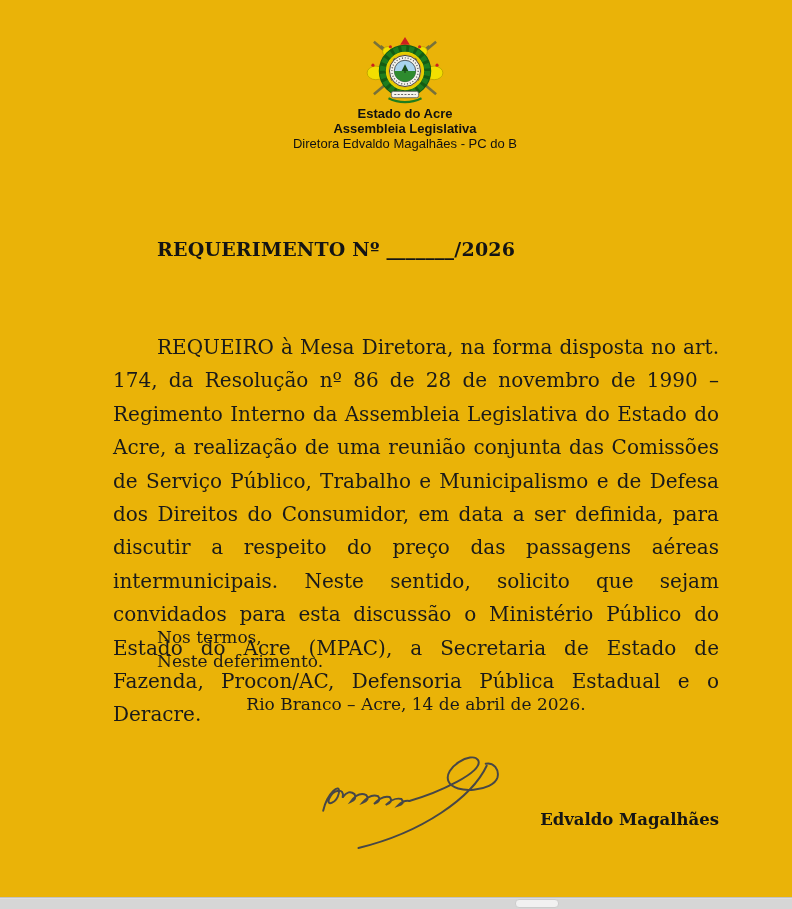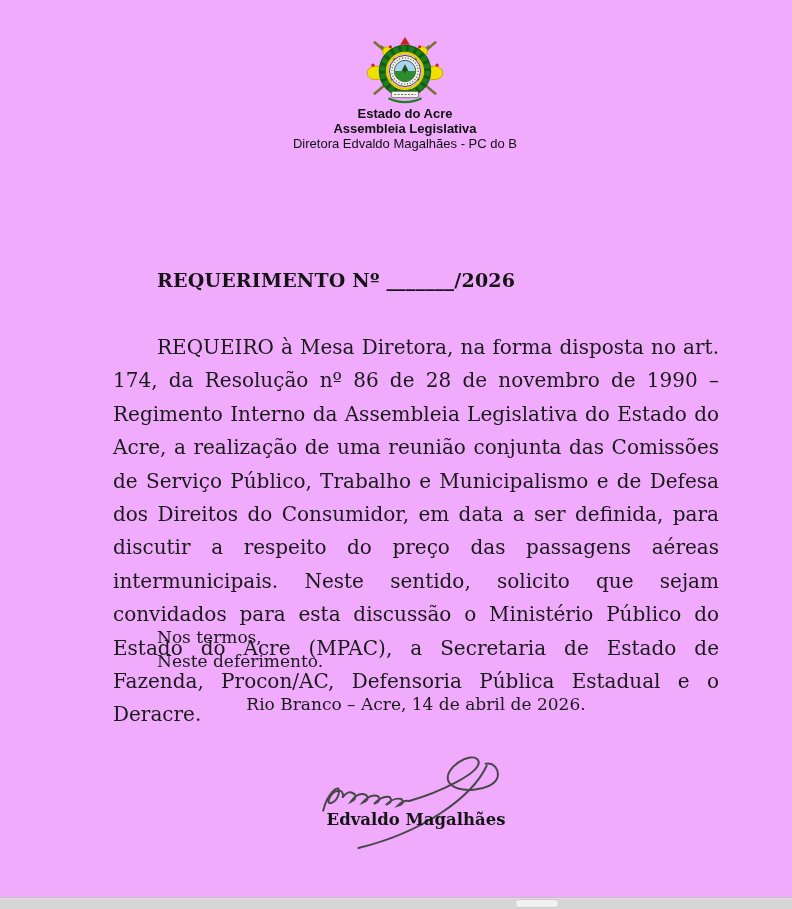--- a/index.html
+++ b/index.html
@@ -2,47 +2,47 @@
 <html><head>
 <meta charset="utf-8">
 <style>
   html,body{margin:0;padding:0;}
   body{
     width:792px;height:909px;position:relative;overflow:hidden;
     background:#ffffff;
     font-family:"DejaVu Serif", serif;
     color:#1c1c1c;
   }
-  .page{position:absolute;inset:0;background:#f0abfc;}
+  .page{position:absolute;inset:0;background:#eab308;}
 
   
   .letterhead{position:absolute;top:36px;left:13px;width:784px;text-align:center;
     font-family:"Liberation Sans", sans-serif;line-height:15px;font-size:13px;}
   .emblem{display:block;margin:0 auto 2px auto;}
   .lh-bold{font-weight:bold;color:#111;}
   .lh-mixed{color:#111;}
   .lh-mixed b{font-weight:normal;}
 
   
   .doc-title{position:absolute;top:238px;left:157px;
-    font-size:19px;font-weight:bold;letter-spacing:.2px;color:#141414;margin-top:31px;}
+    font-size:19px;font-weight:bold;letter-spacing:.2px;color:#141414;}
 
   
   .doc-body{position:absolute;top:331px;left:113px;width:606px;margin:0;
     font-size:20px;line-height:33.4px;text-align:justify;text-indent:44px;color:#1a1a1a;}
 
   
   .closing{position:absolute;top:626px;left:157px;font-size:17px;line-height:23.5px;color:#1a1a1a;}
 
   
   .dateline{position:absolute;top:694px;left:113px;width:606px;text-align:center;
     font-size:17px;color:#1a1a1a;}
 
   
-  .sigblock{position:absolute;top:750px;left:113px;width:606px;height:110px;text-align:center;}
+  .sigblock{position:absolute;top:750px;left:113px;width:606px;height:110px;text-align:right;}
   .sig-svg{position:absolute;left:50%;top:0;transform:translateX(-52%);}
   .sig-name{position:absolute;top:60px;left:0;width:100%;
     font-size:16.5px;font-weight:bold;color:#151515;}
   .sig-role{position:absolute;top:82px;left:0;width:100%;
     font-size:16.5px;color:#1a1a1a;}
 
   
   .hscroll{position:absolute;left:0;bottom:0;width:792px;height:11px;
     background:#d6d6d6;border-top:1px solid #c2c2c2;box-shadow:inset 0 1px 0 #dedede;}
   .hscroll-thumb{position:absolute;left:515px;top:1px;width:44px;height:9px;

